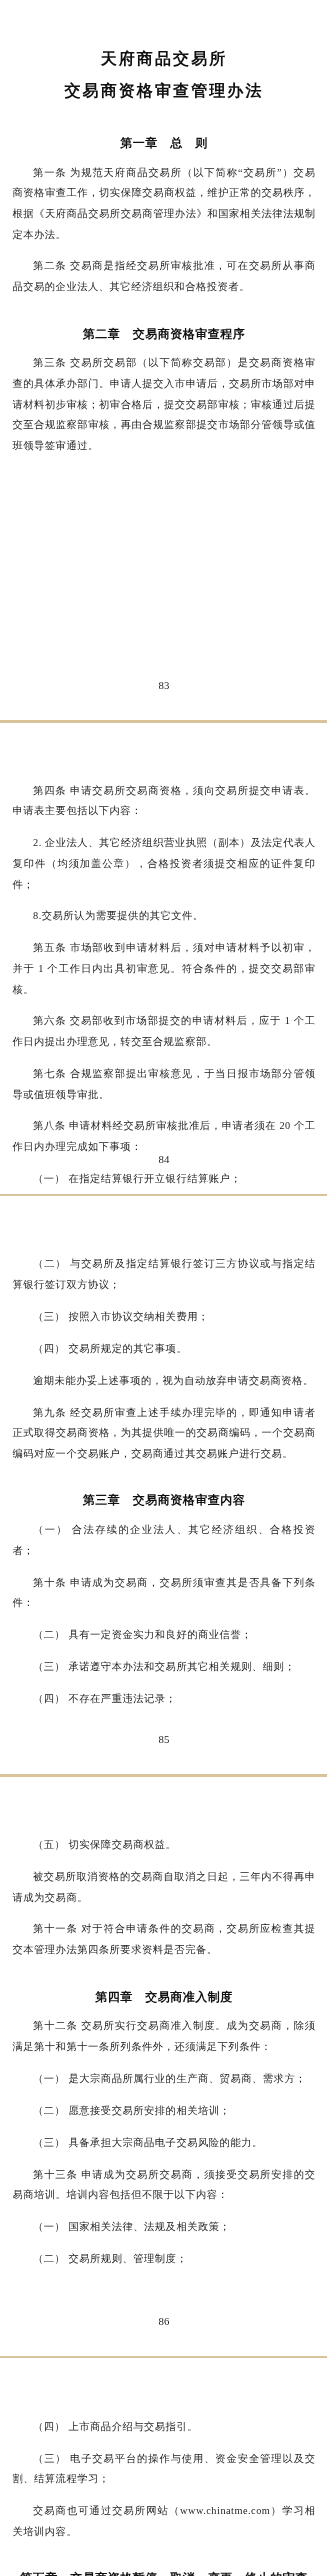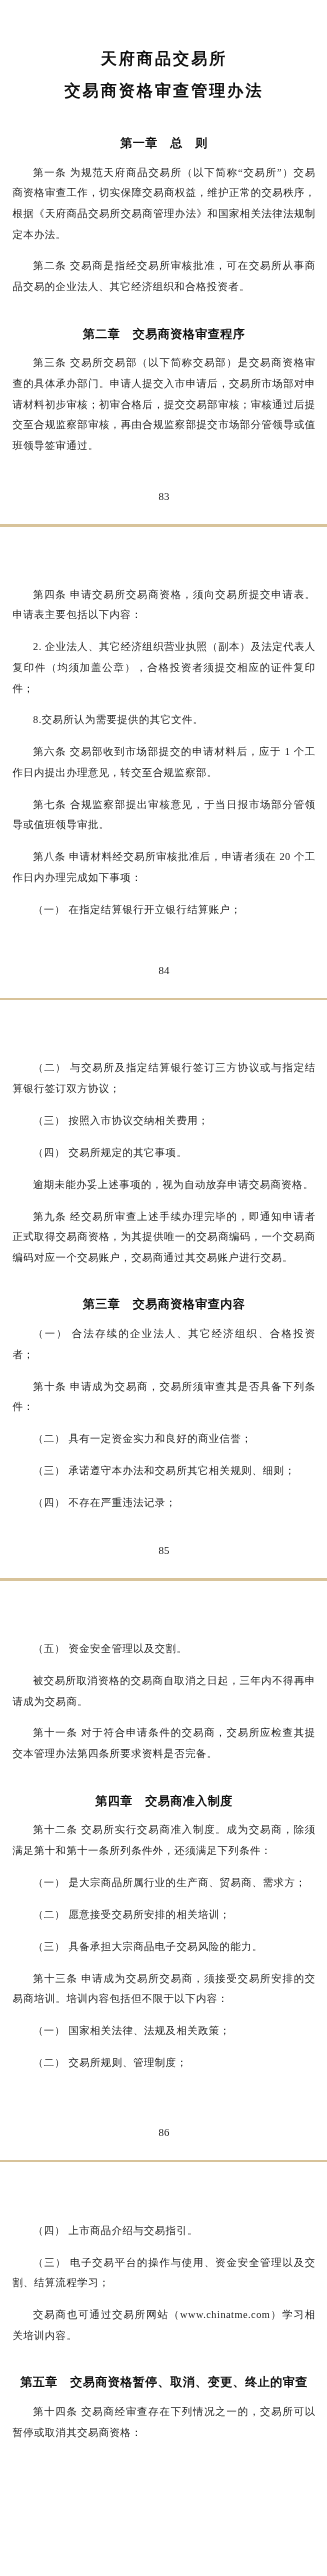--- a/index.html
+++ b/index.html
@@ -56,46 +56,47 @@
     letter-spacing: 0.5px;
     text-align: justify;
     text-indent: 2em;
     color: #1d1d1d;
     margin: 11.3px 0 0 0;
   }
   .pagenum {
     position: absolute;
     left: 0;
     right: 0;
-    bottom: 22px;
+    bottom: 29px;
     text-align: center;
     font-family: "Liberation Serif", "DejaVu Serif", serif;
     font-size: 10.8px;
     color: #1d1d1d;
   }
 </style>
 </head>
 <body>
 
 <div class="doc">
-    <section class="page first" style="height: 524px;">
+    <section class="page first" style="height: 720px;">
       <div class="title" style="margin-top: 0px;">天府商品交易所</div>
       <div class="title">交易商资格审查管理办法</div>
       <div class="chapter">第一章　总　则</div>
       <div class="para">第一条 为规范天府商品交易所（以下简称“交易所”）交易商资格审查工作，切实保障交易商权益，维护正常的交易秩序，根据《天府商品交易所交易商管理办法》和国家相关法律法规制定本办法。</div>
       <div class="para">第二条 交易商是指经交易所审核批准，可在交易所从事商品交易的企业法人、其它经济组织和合格投资者。</div>
       <div class="chapter">第二章　交易商资格审查程序</div>
       <div class="para">第三条 交易所交易部（以下简称交易部）是交易商资格审查的具体承办部门。申请人提交入市申请后，交易所市场部对申请材料初步审核；初审合格后，提交交易部审核；审核通过后提交至合规监察部审核，再由合规监察部提交市场部分管领导或值班领导签审通过。</div>
       <div class="pagenum">83</div>
     </section>
     <div class="sep" style="background: rgb(216, 195, 154);"></div>
     <section class="page" style="height: 471px;">
       <div class="para">第四条 申请交易所交易商资格，须向交易所提交申请表。申请表主要包括以下内容：</div>
       <div class="para">2. 企业法人、其它经济组织营业执照（副本）及法定代表人复印件（均须加盖公章），合格投资者须提交相应的证件复印件；</div>
       <div class="para">8.交易所认为需要提供的其它文件。</div>
+      <div class="para">第五条 市场部收到申请材料后，须对申请材料予以初审，并于 1 个工作日内出具初审意见。符合条件的，提交交易部审核。</div>
       <div class="para">第六条 交易部收到市场部提交的申请材料后，应于 1 个工作日内提出办理意见，转交至合规监察部。</div>
       <div class="para">第七条 合规监察部提出审核意见，于当日报市场部分管领导或值班领导审批。</div>
       <div class="para">第八条 申请材料经交易所审核批准后，申请者须在 20 个工作日内办理完成如下事项：</div>
       <div class="para">（一） 在指定结算银行开立银行结算账户；</div>
       <div class="pagenum">84</div>
     </section>
     <div class="sep" style="background: rgb(216, 195, 154);"></div>
     <section class="page" style="height: 578px;">
       <div class="para">（二） 与交易所及指定结算银行签订三方协议或与指定结算银行签订双方协议；</div>
       <div class="para">（三） 按照入市协议交纳相关费用；</div>
@@ -105,21 +106,21 @@
       <div class="chapter">第三章　交易商资格审查内容</div>
       <div class="para">（一） 合法存续的企业法人、其它经济组织、合格投资者；</div>
       <div class="para">第十条 申请成为交易商，交易所须审查其是否具备下列条件：</div>
       <div class="para">（二） 具有一定资金实力和良好的商业信誉；</div>
       <div class="para">（三） 承诺遵守本办法和交易所其它相关规则、细则；</div>
       <div class="para">（四） 不存在严重违法记录；</div>
       <div class="pagenum">85</div>
     </section>
     <div class="sep" style="background: rgb(216, 195, 154);"></div>
     <section class="page" style="height: 579px;">
-      <div class="para">（五） 资金安全管理以及交割。</div>
+      <div class="para">（五） 切实保障交易商权益。</div>
       <div class="para">被交易所取消资格的交易商自取消之日起，三年内不得再申请成为交易商。</div>
       <div class="para">第十一条 对于符合申请条件的交易商，交易所应检查其提交本管理办法第四条所要求资料是否完备。</div>
       <div class="chapter">第四章　交易商准入制度</div>
       <div class="para">第十二条 交易所实行交易商准入制度。成为交易商，除须满足第十和第十一条所列条件外，还须满足下列条件：</div>
       <div class="para">（一） 是大宗商品所属行业的生产商、贸易商、需求方；</div>
       <div class="para">（二） 愿意接受交易所安排的相关培训；</div>
       <div class="para">（三） 具备承担大宗商品电子交易风险的能力。</div>
       <div class="para">第十三条 申请成为交易所交易商，须接受交易所安排的交易商培训。培训内容包括但不限于以下内容：</div>
       <div class="para">（一） 国家相关法律、法规及相关政策；</div>
       <div class="para">（二） 交易所规则、管理制度；</div>

